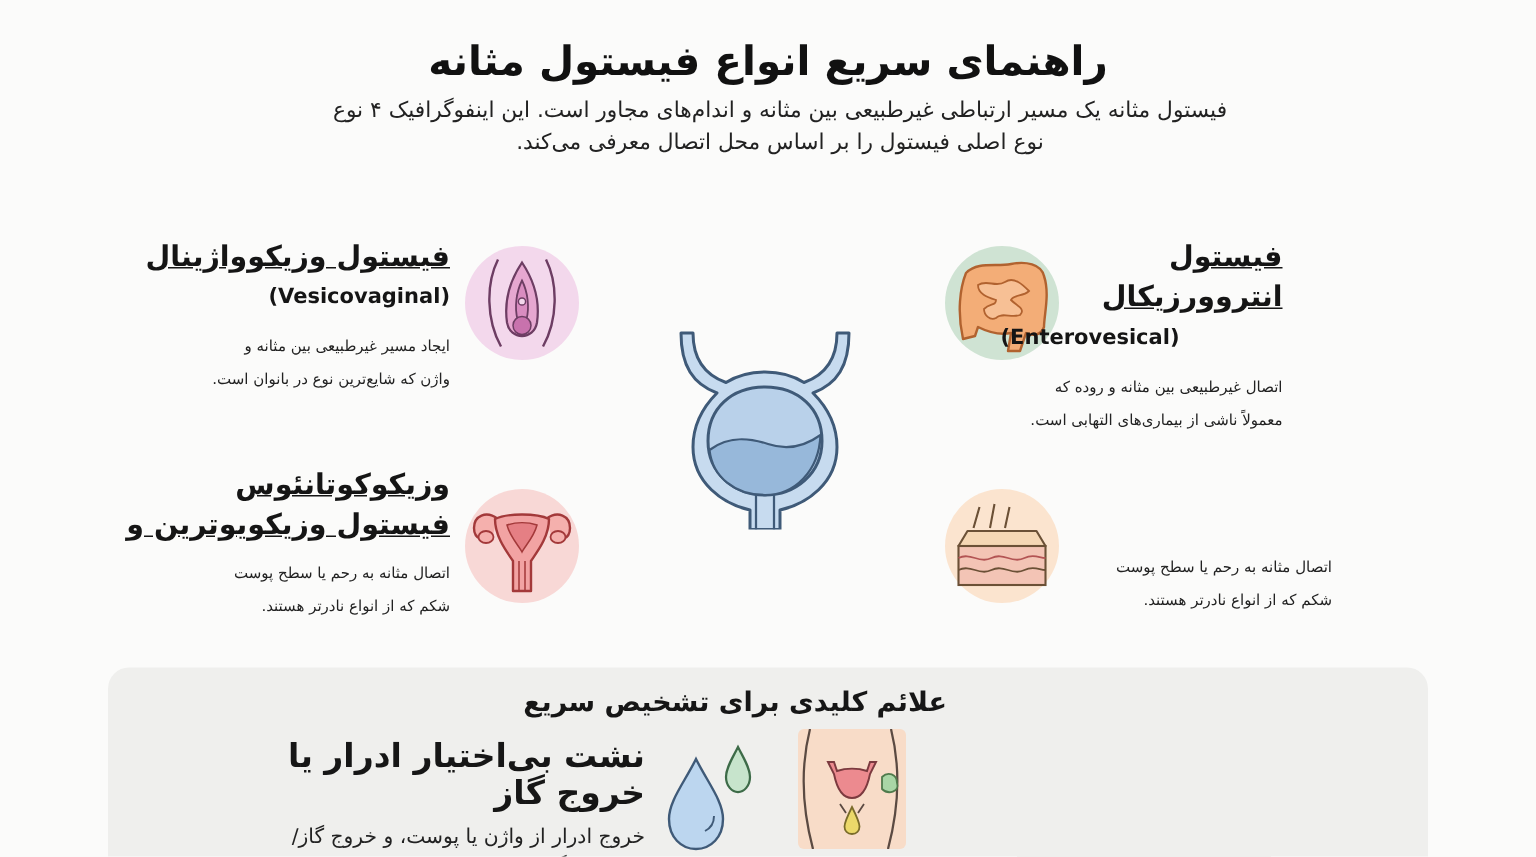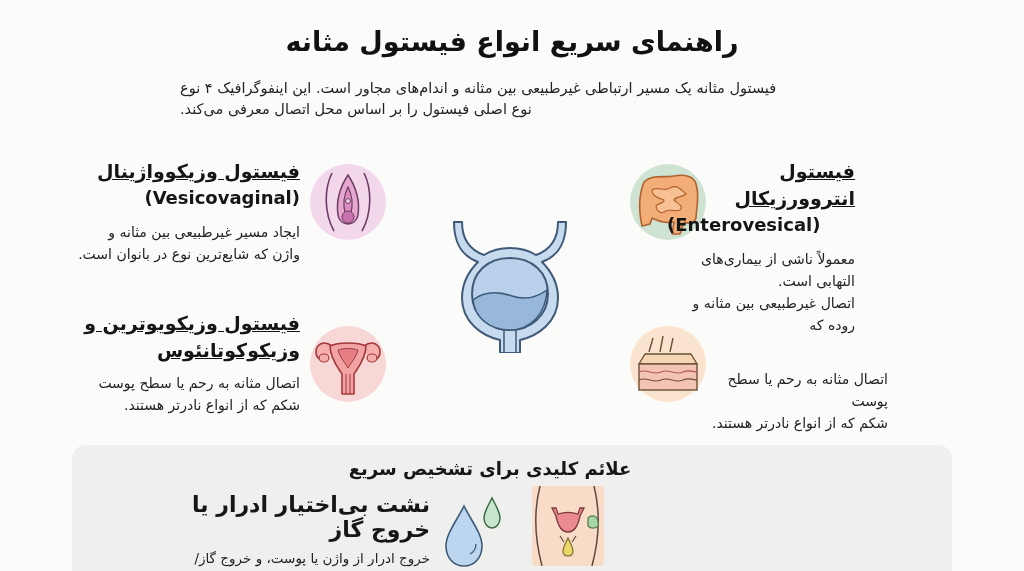--- a/index.html
+++ b/index.html
@@ -10,26 +10,26 @@
     color: #1c1c1c;
     position: relative;
   }
   .abs { position: absolute; }
   .rtl { direction: rtl; text-align: right; }
   .title {
     left: 0; width: 1024px; top: 26px; text-align: center;
     font-size: 27px; font-weight: bold; direction: rtl; color: #111;
   }
   .intro {
-    left: 180px; width: 680px; top: 78px; text-align: left;
+    left: 180px; width: 680px; top: 64px; text-align: center;
     font-size: 14.5px; line-height: 21px; direction: rtl; color: #222;
   }
   .card-title { font-size: 19px; font-weight: bold; line-height: 27px; color: #151515; text-decoration: underline; }
-  .card-sub { font-size: 18px; font-weight: bold; line-height: 26px; color: #151515; direction: ltr; unicode-bidi: plaintext; }
-  .card-desc { font-size: 14px; line-height: 22px; color: #222; margin-top: 10px; }
+  .card-sub { font-size: 14px; font-weight: bold; line-height: 26px; color: #151515; direction: ltr; unicode-bidi: plaintext; }
+  .card-desc { font-size: 10px; line-height: 22px; color: #222; margin-top: 10px; }
   .icon-circle {
     width: 76px; height: 76px; border-radius: 50%;
     display: flex; align-items: center; justify-content: center;
   }
   .panel {
     left: 72px; top: 445px; width: 880px; height: 140px;
     background: #efefed; border-radius: 14px;
   }
   .panel-title {
     left: 0; width: 980px; top: 458px; text-align: center;
@@ -59,22 +59,22 @@
 <div class="abs icon-circle" style="left:630px; top:164px; background:#cfe3d3;">
   <svg width="68" height="68" viewBox="0 0 68 68">
     <path d="M8 58 C4 40 6 24 10 14 C18 6 30 10 40 8 C50 6 60 8 62 16 C66 28 62 42 62 50 C60 56 54 56 50 54 L46 66 L38 66 L40 54 C30 56 22 52 18 50 L16 56 Z" fill="#f3ad77" stroke="#b1622f" stroke-width="1.6" stroke-linejoin="round"></path>
     <path d="M18 22 C24 18 30 24 36 20 C42 16 48 22 52 26 C48 30 42 28 40 32 C44 36 50 38 46 42 C40 44 34 40 30 44 C26 46 22 42 22 38 C26 34 30 36 30 32 C24 30 18 28 18 22 Z" fill="#f7c095" stroke="#b1622f" stroke-width="1.2"></path>
   </svg>
 </div>
 <div class="abs rtl" style="left:667px; top:158px; width:188px;">
   <div class="card-title">فیستول انتروورزیکال</div>
   <div class="card-sub" style="text-align:left;">(Enterovesical)</div>
   <div class="card-desc">
+    <div>اتصال غیرطبیعی بین مثانه و روده که</div>
     <div>معمولاً ناشی از بیماری‌های التهابی است.</div>
-    <div>اتصال غیرطبیعی بین مثانه و روده که</div>
   </div>
 </div>
 
 <div class="abs icon-circle" style="left:310px; top:164px; background:#f3d8ec;">
   <svg width="60" height="66" viewBox="0 0 60 66">
     <path d="M14 4 C6 20 6 44 16 62 M46 4 C54 20 54 44 44 62" fill="none" stroke="#6d3d63" stroke-width="1.6"></path>
     <path d="M30 6 C22 18 18 32 20 46 C22 58 38 58 40 46 C42 32 38 18 30 6 Z" fill="#e6a7d0" stroke="#6d3d63" stroke-width="1.5"></path>
     <path d="M30 18 C26 26 25 36 27 44 C29 48 31 48 33 44 C35 36 34 26 30 18 Z" fill="#d98cc0" stroke="#6d3d63" stroke-width="1.2"></path>
     <circle cx="30" cy="32" r="2.4" fill="#f3d8ec" stroke="#6d3d63" stroke-width="1"></circle>
     <ellipse cx="30" cy="48" rx="6" ry="6" fill="#c872ad" stroke="#6d3d63" stroke-width="1"></ellipse>
@@ -94,22 +94,22 @@
     <path d="M20 14 C12 8 4 12 4 20 C4 28 12 30 16 26" fill="#f5b0ad" stroke="#a3393a" stroke-width="1.6"></path>
     <path d="M52 14 C60 8 68 12 68 20 C68 28 60 30 56 26" fill="#f5b0ad" stroke="#a3393a" stroke-width="1.6"></path>
     <ellipse cx="12" cy="26" rx="5" ry="4" fill="#f5b0ad" stroke="#a3393a" stroke-width="1.2"></ellipse>
     <ellipse cx="60" cy="26" rx="5" ry="4" fill="#f5b0ad" stroke="#a3393a" stroke-width="1.2"></ellipse>
     <path d="M18 14 C26 10 46 10 54 14 C54 26 46 36 42 42 L42 62 L30 62 L30 42 C26 36 18 26 18 14 Z" fill="#f2a3a3" stroke="#a3393a" stroke-width="1.6" stroke-linejoin="round"></path>
     <path d="M26 18 C32 16 40 16 46 18 C44 26 38 32 36 36 C34 32 28 26 26 18 Z" fill="#e57f84" stroke="#a3393a" stroke-width="1"></path>
     <path d="M34 42 L34 62 M38 42 L38 62" stroke="#a3393a" stroke-width="1"></path>
   </svg>
 </div>
 <div class="abs rtl" style="left:60px; top:310px; width:240px;">
+  <div class="card-title">وزیکوکوتانئوس</div>
   <div class="card-title">فیستول وزیکویوترین و</div>
-  <div class="card-title">وزیکوکوتانئوس</div>
   <div class="card-desc" style="margin-top:8px;">
     <div>اتصال مثانه به رحم یا سطح پوست</div>
     <div>شکم که از انواع نادرتر هستند.</div>
   </div>
 </div>
 
 <div class="abs icon-circle" style="left:630px; top:326px; background:#fbe4cf;">
   <svg width="66" height="60" viewBox="0 0 66 60">
     <path d="M18 4 L14 18 M28 2 L25 18 M38 4 L35 18" stroke="#6b5036" stroke-width="1.4" fill="none"></path>
     <path d="M10 20 L56 20 L62 30 L4 30 Z" fill="#f5d7b5" stroke="#6b5036" stroke-width="1.4" stroke-linejoin="round"></path>

